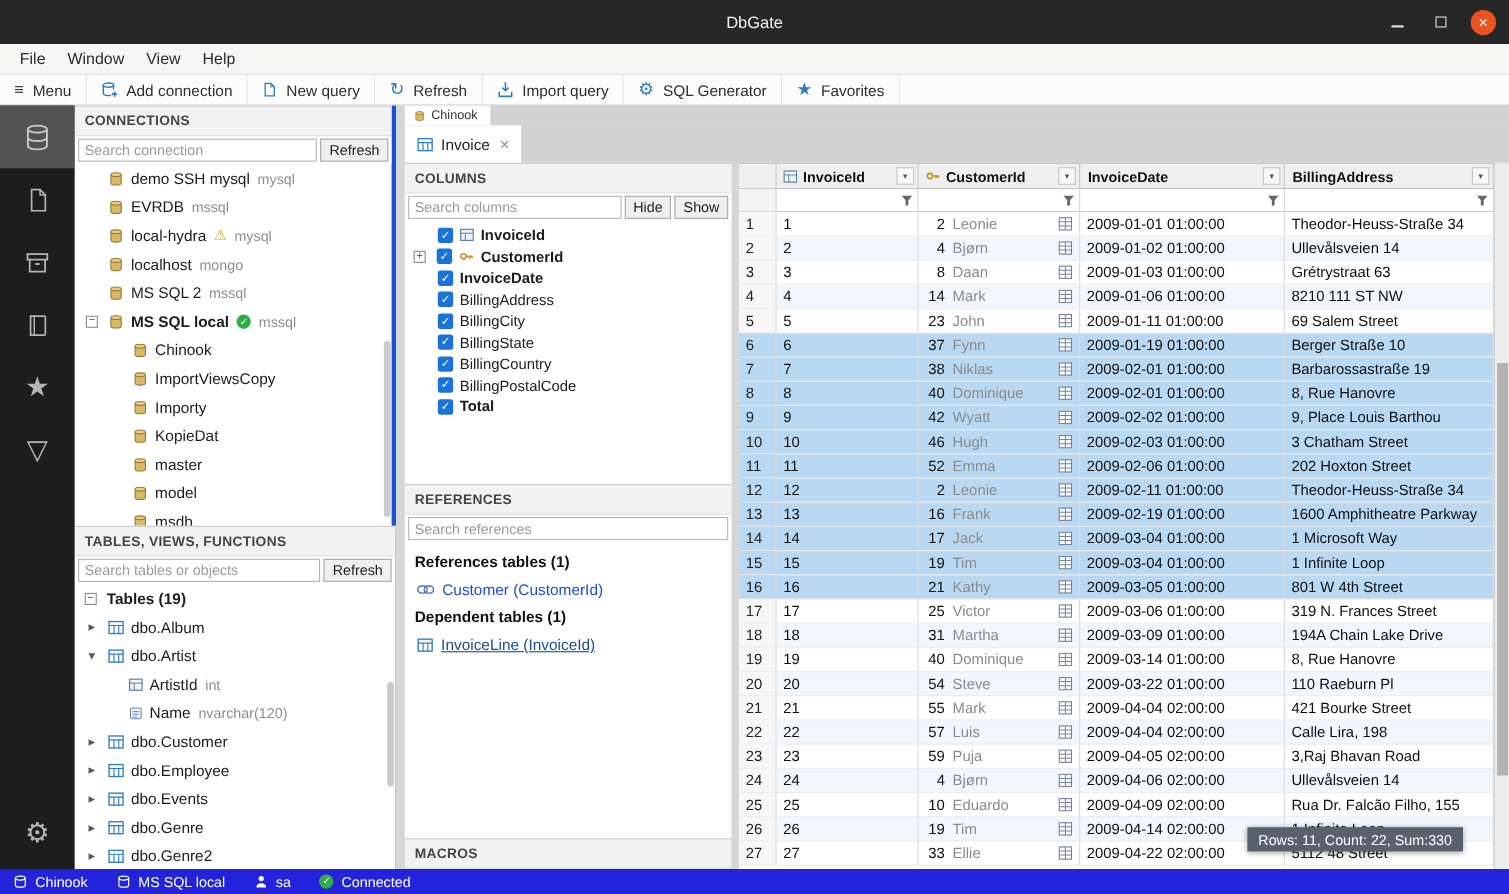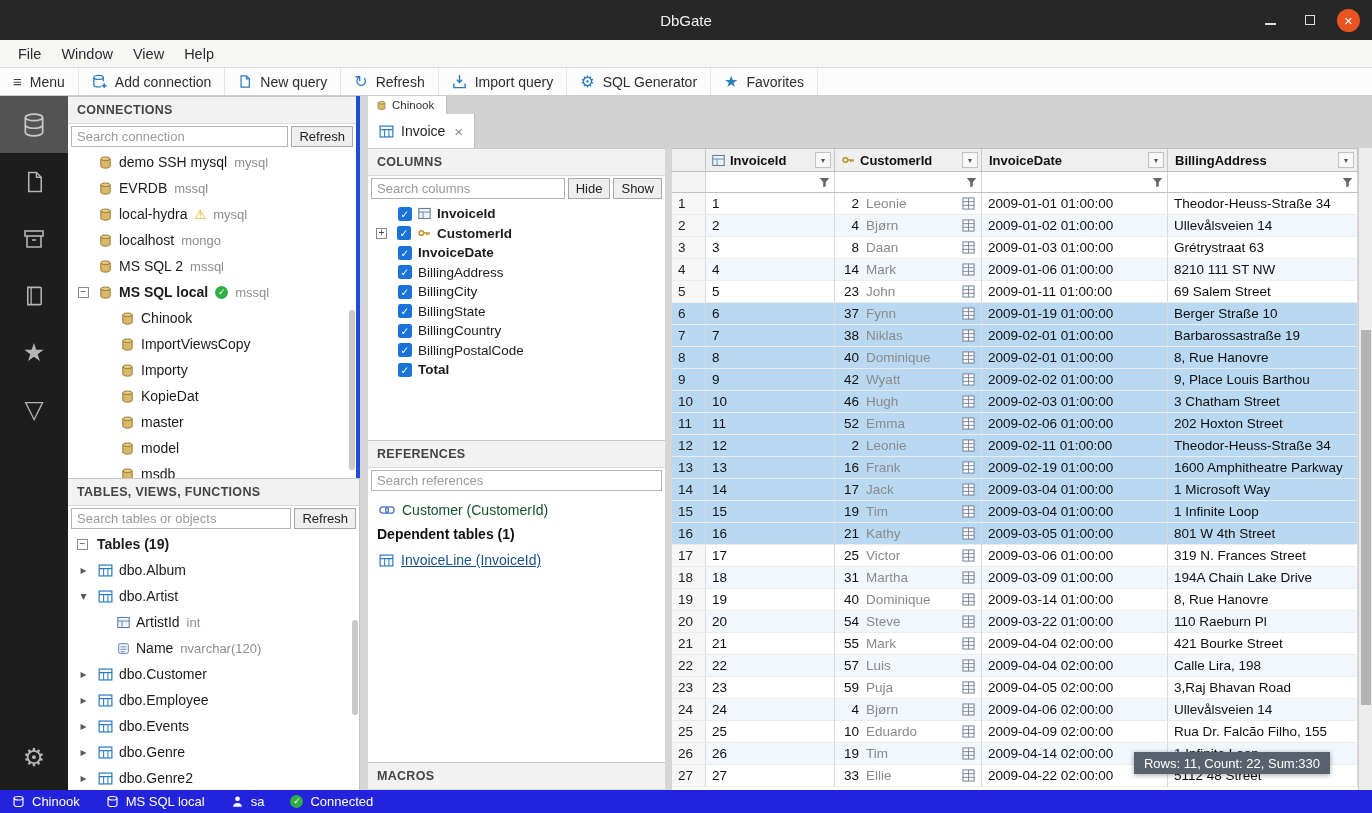--- a/index.html
+++ b/index.html
@@ -83,21 +83,21 @@
   .col-item .expander { margin-left:-22px; margin-right:10px; }
   .checkbox { width:14px;height:14px; background:#1a73d9; border-radius:2.5px; display:flex; align-items:center; justify-content:center; flex:0 0 auto; }
   .checkbox .chk { color:#fff; font-size:10.5px; line-height:1; }
   .col-item .isvg { margin-left:6px; }
 
   
   .references-panel { left:368px; top:440px; width:297px; height:322px; }
   .ref-body { padding:6px 9px; }
   .ref-section-title { font-weight:bold; font-size:14px; margin:3px 0 7px; color:#111; }
   .ref-item { display:flex; align-items:center; gap:7px; height:22px; margin-bottom:5px; padding-left:2px; font-size:14px; }
-  .ref-lbl { color:#14532d; }
+  .ref-lbl { color:#1d4ed8; }
   .ref-item.dep .ref-lbl { color:#174f8f;text-decoration:underline; }
   .macros-panel { left:368px; top:762px; width:297px; height:28px; }
 
   
   .grid { position:absolute; left:672px; top:148px; width:686px; height:642px; background:#fff; overflow:hidden; border-top:1px solid #bfbfbf; }
   .ghead { display:flex; height:23px; background:#efefef; border-bottom:1px solid #bdbdbd; }
   .hcell { flex:0 0 auto; display:flex; align-items:center; padding:0 3px 0 6px; border-right:1px solid #c6c6c6; font-size:13px; font-weight:bold; color:#111; overflow:hidden; }
   .hcell .hlbl { margin-left:5px; }
   .hcell.noicon .hlbl { margin-left:1px; }
   .hcell.corner { background:#efefef; }
@@ -708,20 +708,21 @@
   </div>
 
   <div class="panel references-panel">
     <div class="panel-header">
       <span>REFERENCES</span>
     </div>
     <div class="search-row">
       <input placeholder="Search references" style="">
     </div>
     <div class="ref-body">
+      <div class="ref-section-title">References tables (1)</div>
       <div class="ref-item">
         <span class="isvg">
             <svg width="16" height="10" viewBox="0 0 18 10">
               <rect x="1" y="1.4" width="9.5" height="7.2" rx="3.6" fill="none" stroke="#4a6fc0" stroke-width="1.5"></rect>
               <rect x="7.5" y="1.4" width="9.5" height="7.2" rx="3.6" fill="none" stroke="#4a6fc0" stroke-width="1.5"></rect>
             </svg>
           </span>
         <span class="ref-lbl">Customer (CustomerId)</span>
       </div>
       <div class="ref-section-title">Dependent tables (1)</div>

